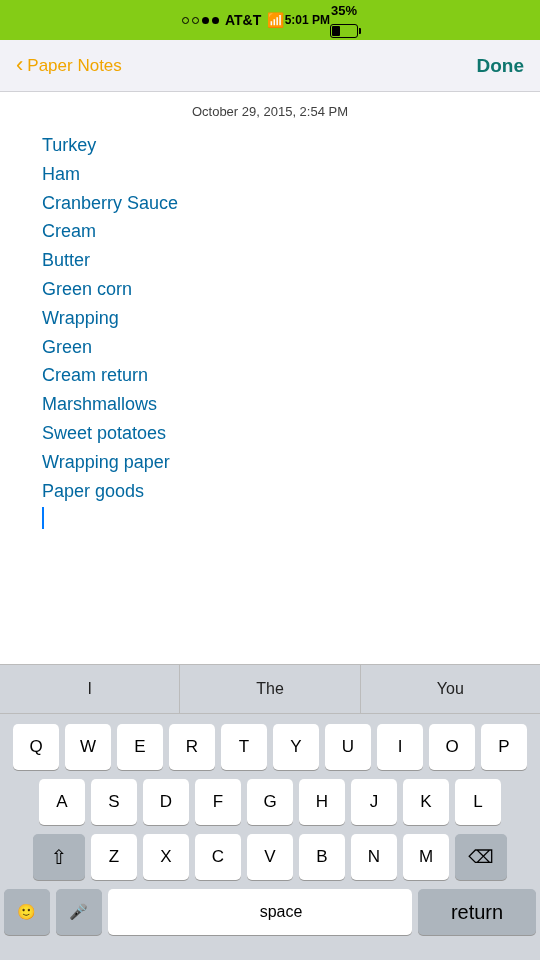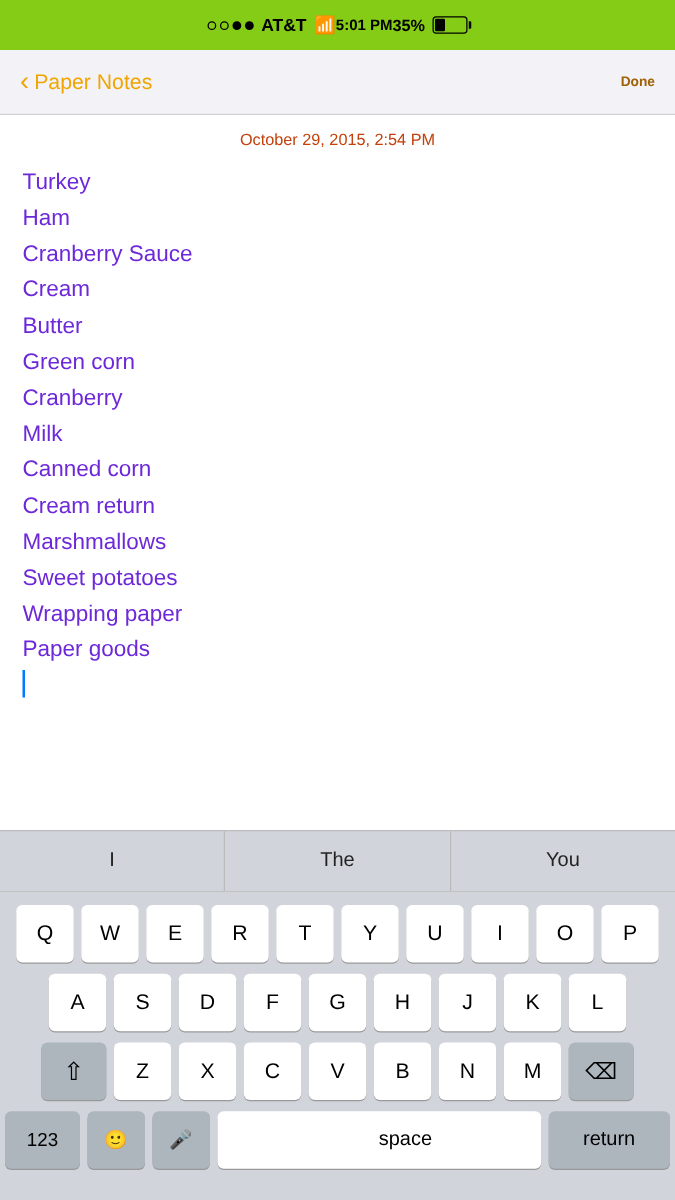--- a/index.html
+++ b/index.html
@@ -53,20 +53,21 @@
     }
     .status-center {
       font-size: 12px;
       font-weight: 600;
     }
     .status-right {
       display: flex;
       align-items: center;
       gap: 6px;
       font-size: 13px;
+      flex-direction: column;
     }
     .battery {
       width: 28px;
       height: 14px;
       border: 1.5px solid #000;
       border-radius: 3px;
       position: relative;
       display: inline-flex;
       align-items: center;
       padding: 1px;
@@ -109,43 +110,44 @@
       font-size: 22px;
       line-height: 1;
       margin-top: -2px;
     }
     .nav-title {
       color: #f0a500;
       font-size: 17px;
       font-weight: 400;
     }
     .nav-done {
-      color: #a16207;
-      font-size: 11px;
+      color: #0f766e;
+      font-size: 19px;
       font-weight: 600;
       cursor: pointer;
     }
 
     
     .note-area {
       background: #fff;
       padding: 12px 18px;
       height: 572px;
       overflow-y: auto;
     }
     .note-date {
       text-align: center;
-      color: #c2410c;
+      color: #404040;
       font-size: 13px;
       margin-bottom: 12px;
     }
     .note-content {
       font-size: 18px;
-      color: #6d28d9;
+      color: #0369a1;
       line-height: 1.6;
+      margin-left: 24px;
     }
     .note-line {
       display: block;
     }
     .cursor-line {
       display: flex;
       align-items: center;
       margin-top: 2px;
     }
     .text-cursor {
@@ -221,21 +223,21 @@
     }
     .key.space-key {
       max-width: none;
       flex: 4;
       font-size: 16px;
       padding-left: 42px;
     }
     .key.return-key {
       max-width: none;
       flex: 1.8;
-      font-size: 16px;
+      font-size: 20px;
       background: #adb5bd;
     }
     .key.numbers-key {
       max-width: 60px;
       flex: none;
       width: 60px;
       font-size: 15px;
       background: #adb5bd;
     }
     .key.emoji-key {
@@ -294,23 +296,22 @@
 
 <div class="note-area">
   <div class="note-date">October 29, 2015, 2:54 PM</div>
   <div class="note-content">
     <span class="note-line">Turkey</span>
     <span class="note-line">Ham</span>
     <span class="note-line">Cranberry Sauce</span>
     <span class="note-line">Cream</span>
     <span class="note-line">Butter</span>
     <span class="note-line">Green corn</span>
-    <span class="note-line">Cranberry</span>
-    <span class="note-line">Milk</span>
-    <span class="note-line">Canned corn</span>
+    <span class="note-line">Wrapping</span>
+    <span class="note-line">Green</span>
     <span class="note-line">Cream return</span>
     <span class="note-line">Marshmallows</span>
     <span class="note-line">Sweet potatoes</span>
     <span class="note-line">Wrapping paper</span>
     <span class="note-line">Paper goods</span>
     <div class="cursor-line">
       <span class="text-cursor"></span>
     </div>
   </div>
 </div>
@@ -358,21 +359,20 @@
     <div class="key">V</div>
     <div class="key">B</div>
     <div class="key">N</div>
     <div class="key">M</div>
     <div class="key delete-key dark">
       <span class="delete-icon">⌫</span>
     </div>
   </div>
 
   <div class="key-row">
-    <div class="key numbers-key dark">123</div>
     <div class="key emoji-key dark">
       <span>🙂</span>
     </div>
     <div class="key mic-key dark">
       <span>🎤</span>
     </div>
     <div class="key space-key">space</div>
     <div class="key return-key">return</div>
   </div>
 </div>

